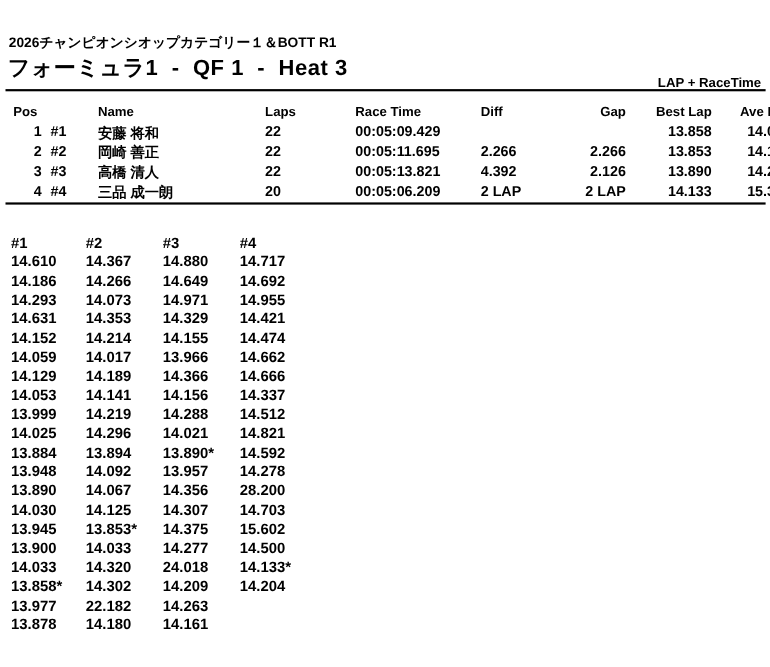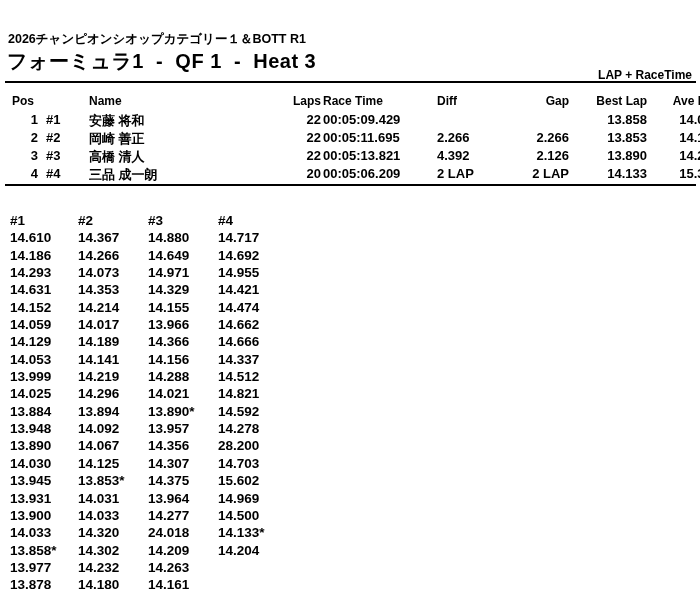--- a/index.html
+++ b/index.html
@@ -68,21 +68,21 @@
   }
   .results tbody td {
     font-weight: bold;
     height: 17px;
     vertical-align: top;
   }
   .c-pos       { width: 26px;  text-align: right; padding-right: 4px; }
   .results thead .c-pos { text-align: left; padding-left: 4px; }
   .c-car_no    { width: 38px;  text-align: left;  padding-left: 4px; }
   .c-name      { width: 152px; text-align: left;  padding-left: 5px; }
-  .c-laps      { width: 80px;  text-align: right; padding-right: 2px; }
+  .c-laps      { width: 80px;  text-align: left; padding-right: 2px; }
   .c-race_time { width: 112px; text-align: left; padding-right: 2px; }
   .c-diff      { width: 66px;  text-align: left; padding-right: 2px; }
   .c-gap       { width: 64px;  text-align: right; padding-right: 2px; }
   .c-best_lap  { width: 76px;  text-align: right; padding-right: 2px; }
   .c-ave_lap   { width: 70px;  text-align: right; padding-right: 2px; }
 
   .lapchart {
     position: absolute;
     left: 10px;
     top: 189px;
@@ -271,46 +271,40 @@
           <td class="lc-col2">14.307</td>
           <td class="lc-col3">14.703</td>
         </tr>
         <tr>
           <td class="lc-col0">13.945</td>
           <td class="lc-col1">13.853*</td>
           <td class="lc-col2">14.375</td>
           <td class="lc-col3">15.602</td>
         </tr>
         <tr>
-          <td class="lc-col0">13.931</td>
-          <td class="lc-col1">14.031</td>
-          <td class="lc-col2">13.964</td>
-          <td class="lc-col3">14.969</td>
-        </tr>
-        <tr>
           <td class="lc-col0">13.900</td>
           <td class="lc-col1">14.033</td>
           <td class="lc-col2">14.277</td>
           <td class="lc-col3">14.500</td>
         </tr>
         <tr>
           <td class="lc-col0">14.033</td>
           <td class="lc-col1">14.320</td>
           <td class="lc-col2">24.018</td>
           <td class="lc-col3">14.133*</td>
         </tr>
         <tr>
           <td class="lc-col0">13.858*</td>
           <td class="lc-col1">14.302</td>
           <td class="lc-col2">14.209</td>
           <td class="lc-col3">14.204</td>
         </tr>
         <tr>
           <td class="lc-col0">13.977</td>
-          <td class="lc-col1">14.232</td>
+          <td class="lc-col1">22.182</td>
           <td class="lc-col2">14.263</td>
           <td class="lc-col3"></td>
         </tr>
         <tr>
           <td class="lc-col0">13.878</td>
           <td class="lc-col1">14.180</td>
           <td class="lc-col2">14.161</td>
           <td class="lc-col3"></td>
         </tr>
       </tbody>

